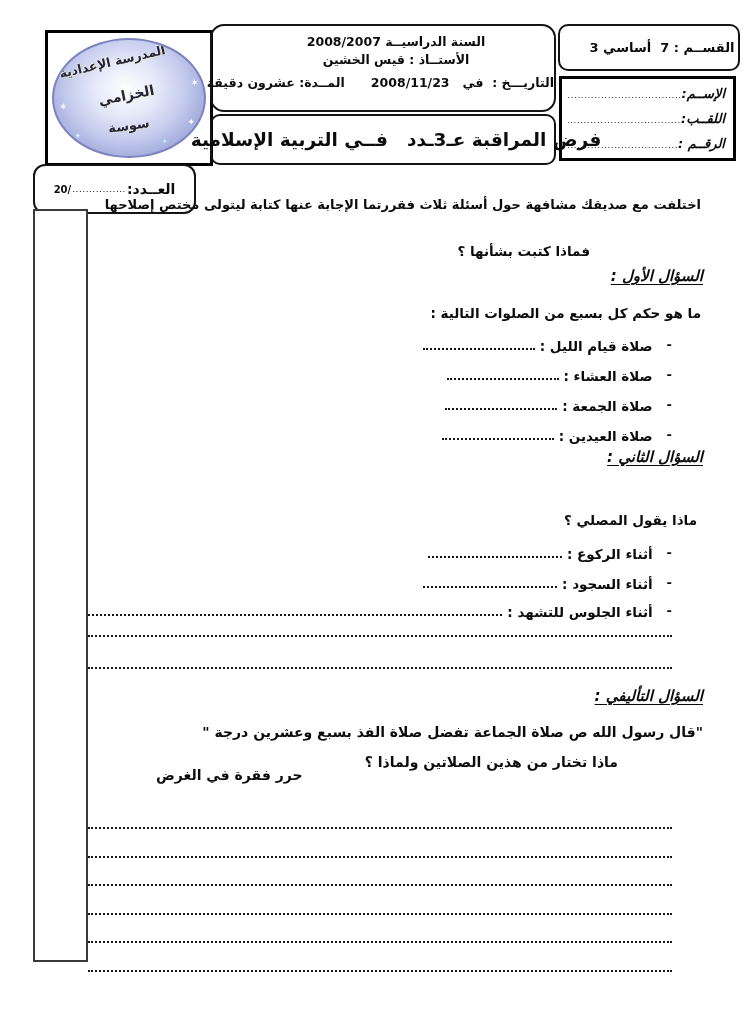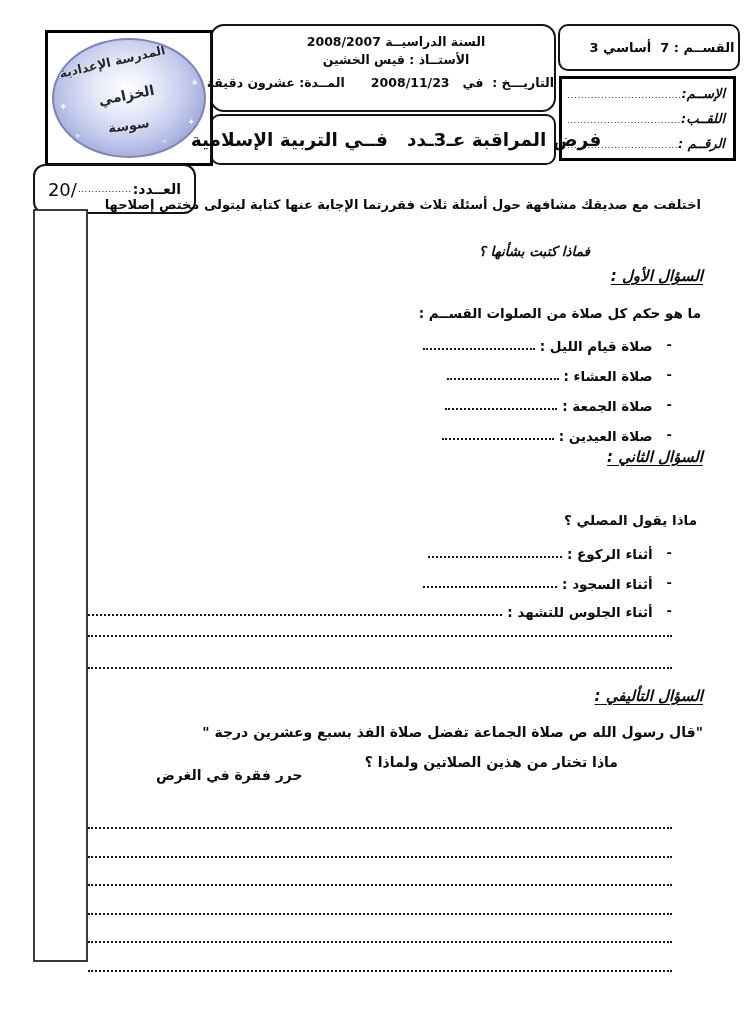--- a/index.html
+++ b/index.html
@@ -31,21 +31,21 @@
     display:flex;align-items:center;justify-content:center;font-size:13px;}
   .student-box{left:559px;top:76px;width:177px;height:85px;border:3px solid #000;box-sizing:border-box;
     padding:7px 8px 0 6px;}
   .srow{display:flex;direction:rtl;align-items:baseline;height:25px;}
   .slabel{font-size:13px;font-weight:bold;white-space:pre;font-style:italic;}
   .sdots{flex:1;overflow:hidden;font-size:9px;letter-spacing:0.5px;color:#222;white-space:nowrap;}
   .grade-box{left:33px;top:164px;width:159px;height:46px;border:2px solid #141414;border-radius:12px;
     display:flex;direction:rtl;align-items:center;justify-content:center;}
   .grade-box .glabel{font-size:14px;font-weight:bold;}
   .grade-box .gdots{font-size:9px;letter-spacing:0.5px;margin:0 1px;}
-  .grade-box .gtotal{font-size:18px;font-weight:normal;direction:ltr;unicode-bidi:isolate;}
+  .grade-box .gtotal{font-size:10px;font-weight:bold;direction:ltr;unicode-bidi:isolate;}
   
   .margin-box{left:33px;top:209px;width:55px;height:753px;border:2px solid #3a3a3a;box-sizing:border-box;background:#fff;}
   
   .h-sec{font-size:15px;font-style:italic;text-decoration:underline;text-underline-offset:3px;}
   .p1{font-size:13px;}
   .p2{font-size:13.5px;}
   .item{display:flex;direction:rtl;align-items:flex-end;white-space:nowrap;}
   .item .dash{font-size:13px;font-weight:bold;margin-left:14px;transform:translateY(-2px);}
   .item .ilabel{font-size:13.5px;font-weight:bold;margin-left:5px;white-space:pre;text-align:right;}
   .blank{display:inline-block;border-bottom:2px dotted #161616;height:4px;margin-bottom:4px;}
@@ -104,24 +104,24 @@
 
   <div class="abs grade-box">
     <span class="glabel">العــدد:</span>
     <span class="gdots">................</span>
     <span class="gtotal">20/</span>
   </div>
 
   <div class="abs margin-box"></div>
 
   <div class="abs txt p1" style="top:197px;right:43px;">اختلفت مع صديقك مشافهة حول أسئلة ثلاث فقررتما الإجابة عنها كتابة ليتولى مختص إصلاحها</div>
-  <div class="abs txt p2" style="top:243px;right:154px;font-style:italic;">فماذا كتبت بشأنها ؟</div>
+  <div class="abs txt p2" style="top:243px;right:154px;">فماذا كتبت بشأنها ؟</div>
 
   <div class="abs txt h-sec" style="top:267px;right:41px;text-align:center;">السؤال الأول :</div>
-  <div class="abs txt p2" style="top:305px;right:43px;">ما هو حكم كل صلاة من الصلوات القســم :</div>
+  <div class="abs txt p2" style="top:305px;right:43px;">ما هو حكم كل بسبع من الصلوات التالية :</div>
 
   <div class="abs item" style="top:338px;right:72px;">
     <span class="dash">-</span>
     <span class="ilabel">صلاة قيام الليل :</span>
     <span class="blank w1"></span>
   </div>
   <div class="abs item" style="top:368px;right:72px;">
     <span class="dash">-</span>
     <span class="ilabel">صلاة العشاء :</span>
     <span class="blank w1"></span>

